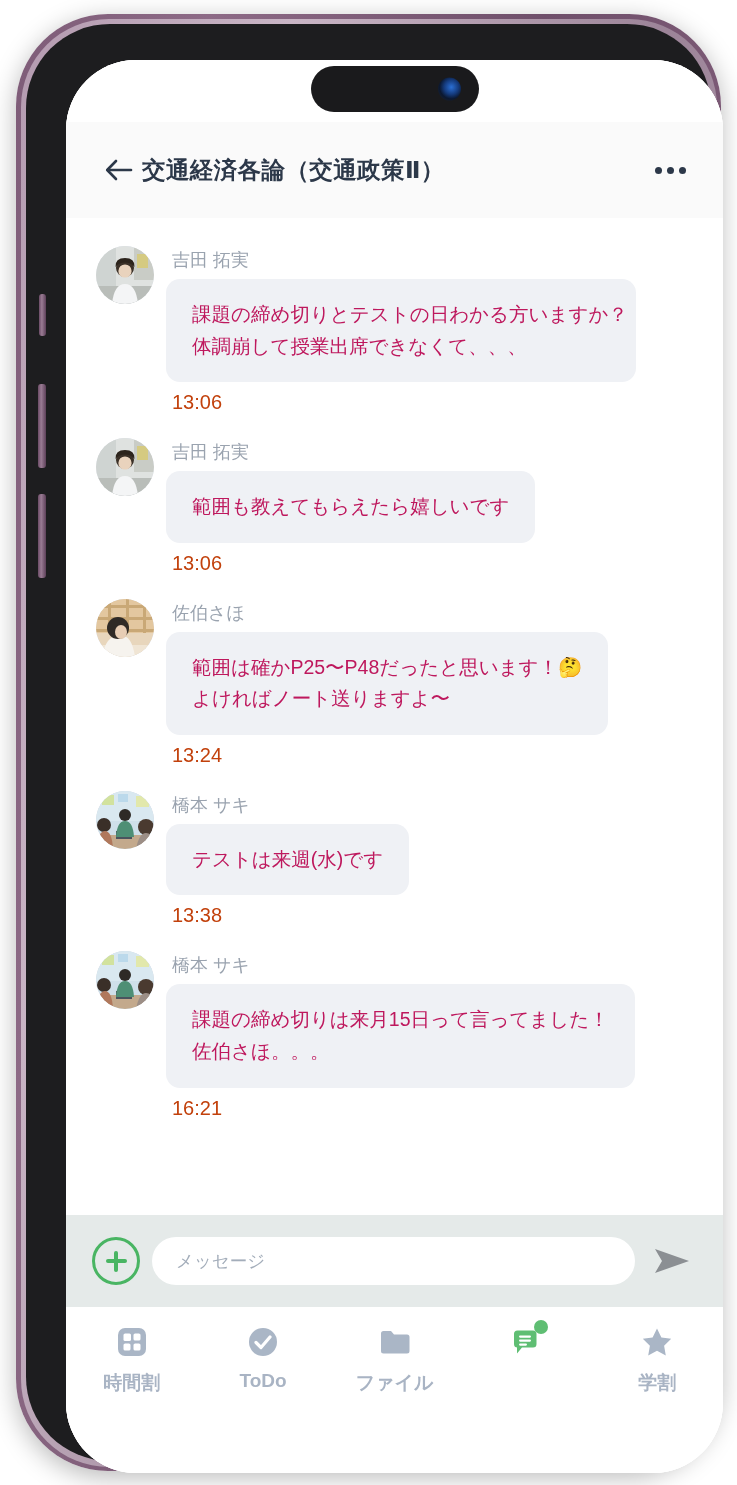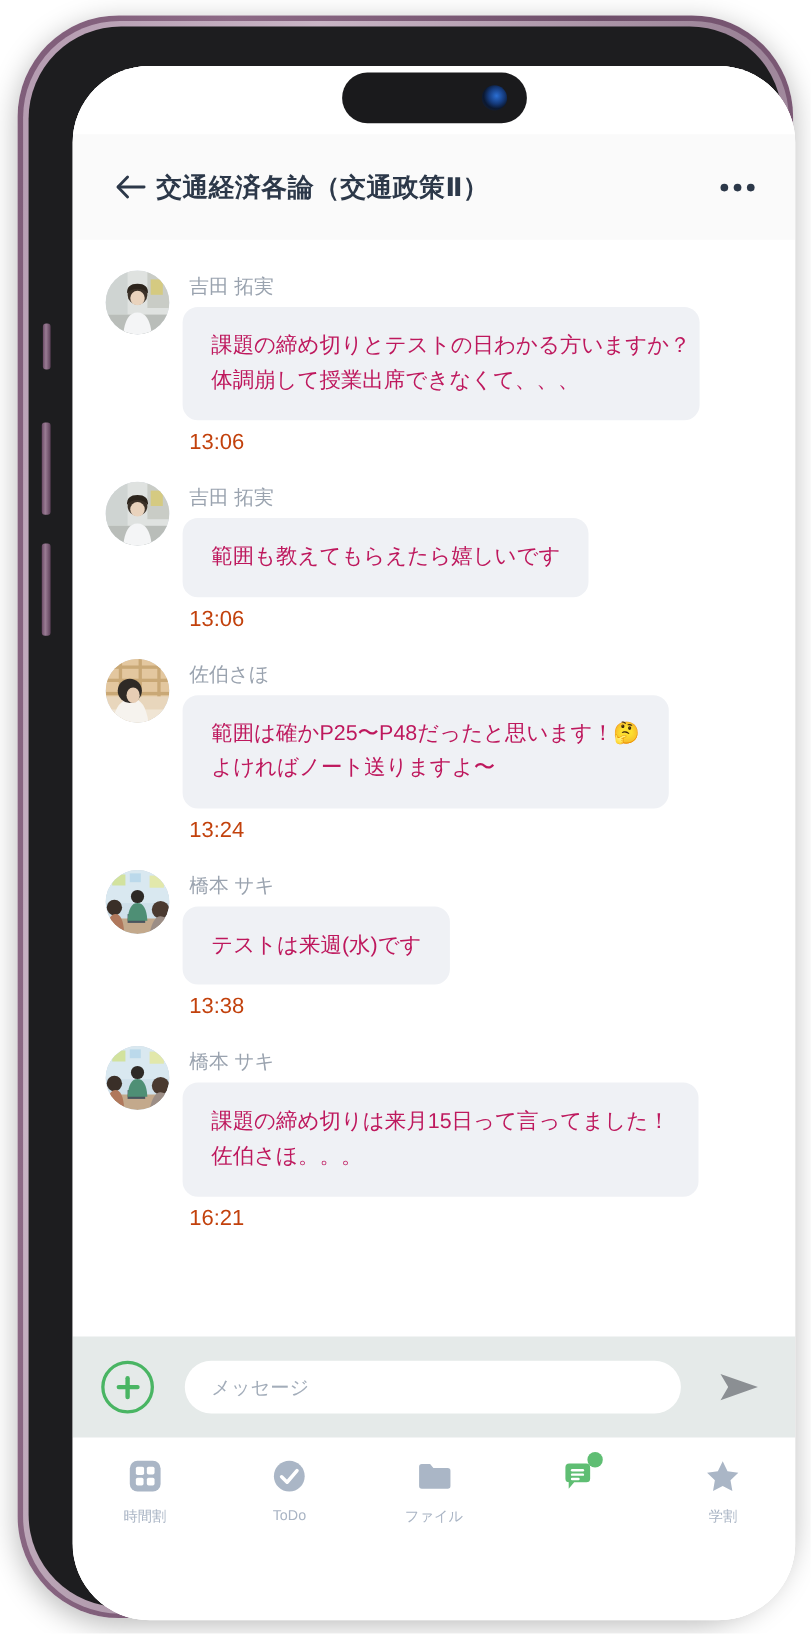--- a/index.html
+++ b/index.html
@@ -196,21 +196,21 @@
 
   
   .composer {
     flex: 0 0 auto;
     height: 92px;
     background: #e5eae9;
     display: flex;
     align-items: center;
     padding: 0 26px;
     box-sizing: border-box;
-    gap: 28px;
+    gap: 12px;
   }
   .plus-btn {
     flex: 0 0 auto;
     width: 42px; height: 42px;
     border-radius: 50%;
     border: 3px solid #49b563;
     display: flex; align-items: center; justify-content: center;
     position: relative;
     cursor: pointer;
   }
@@ -260,23 +260,23 @@
     align-items: center;
     gap: 9px;
     cursor: pointer;
   }
   .nav-icon {
     width: 38px; height: 38px;
     display: flex; align-items: center; justify-content: center;
     position: relative;
   }
   .nav-label {
-    font-size: 13px;
+    font-size: 19px;
     color: #a9b4c4;
-    font-weight: 400;
+    font-weight: 700;
   }
   .nav-item.active .nav-label { color: #5fbe73; margin-top: 48px; }
   .nav-badge {
     position: absolute;
     right: -3px;
     top: -3px;
     width: 14px; height: 14px;
     border-radius: 50%;
     background: #5fbe73;
   }

